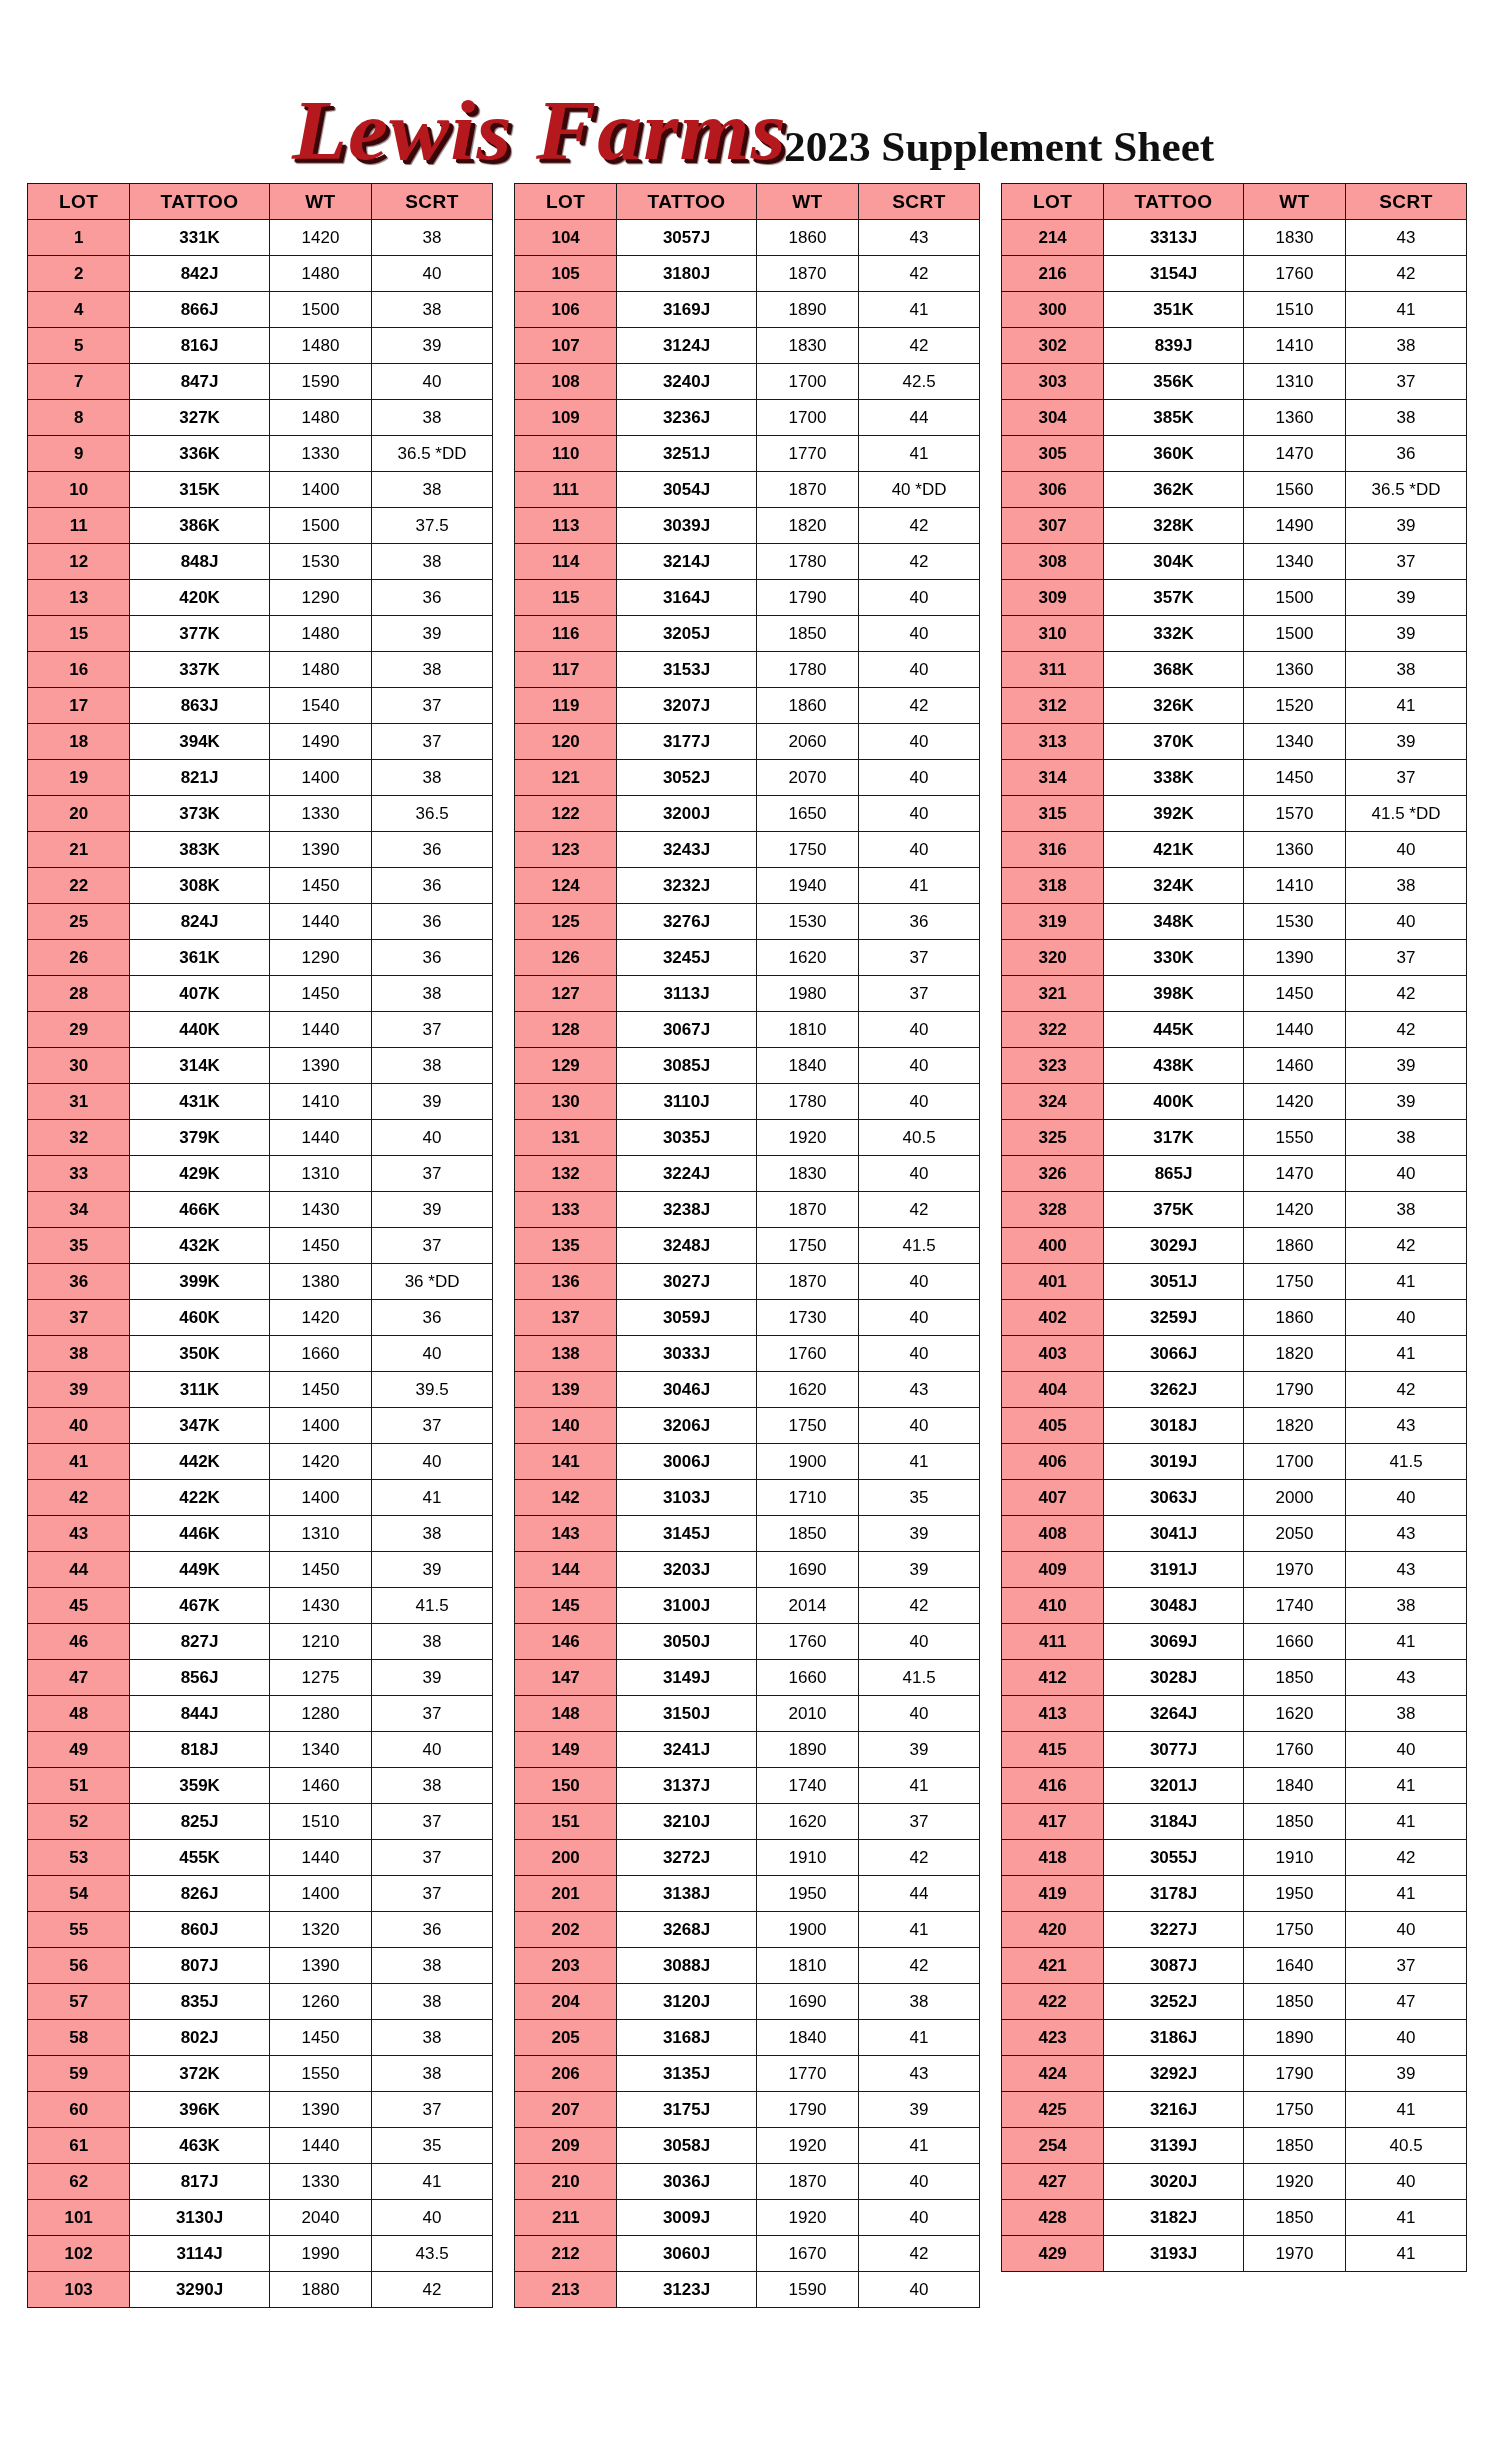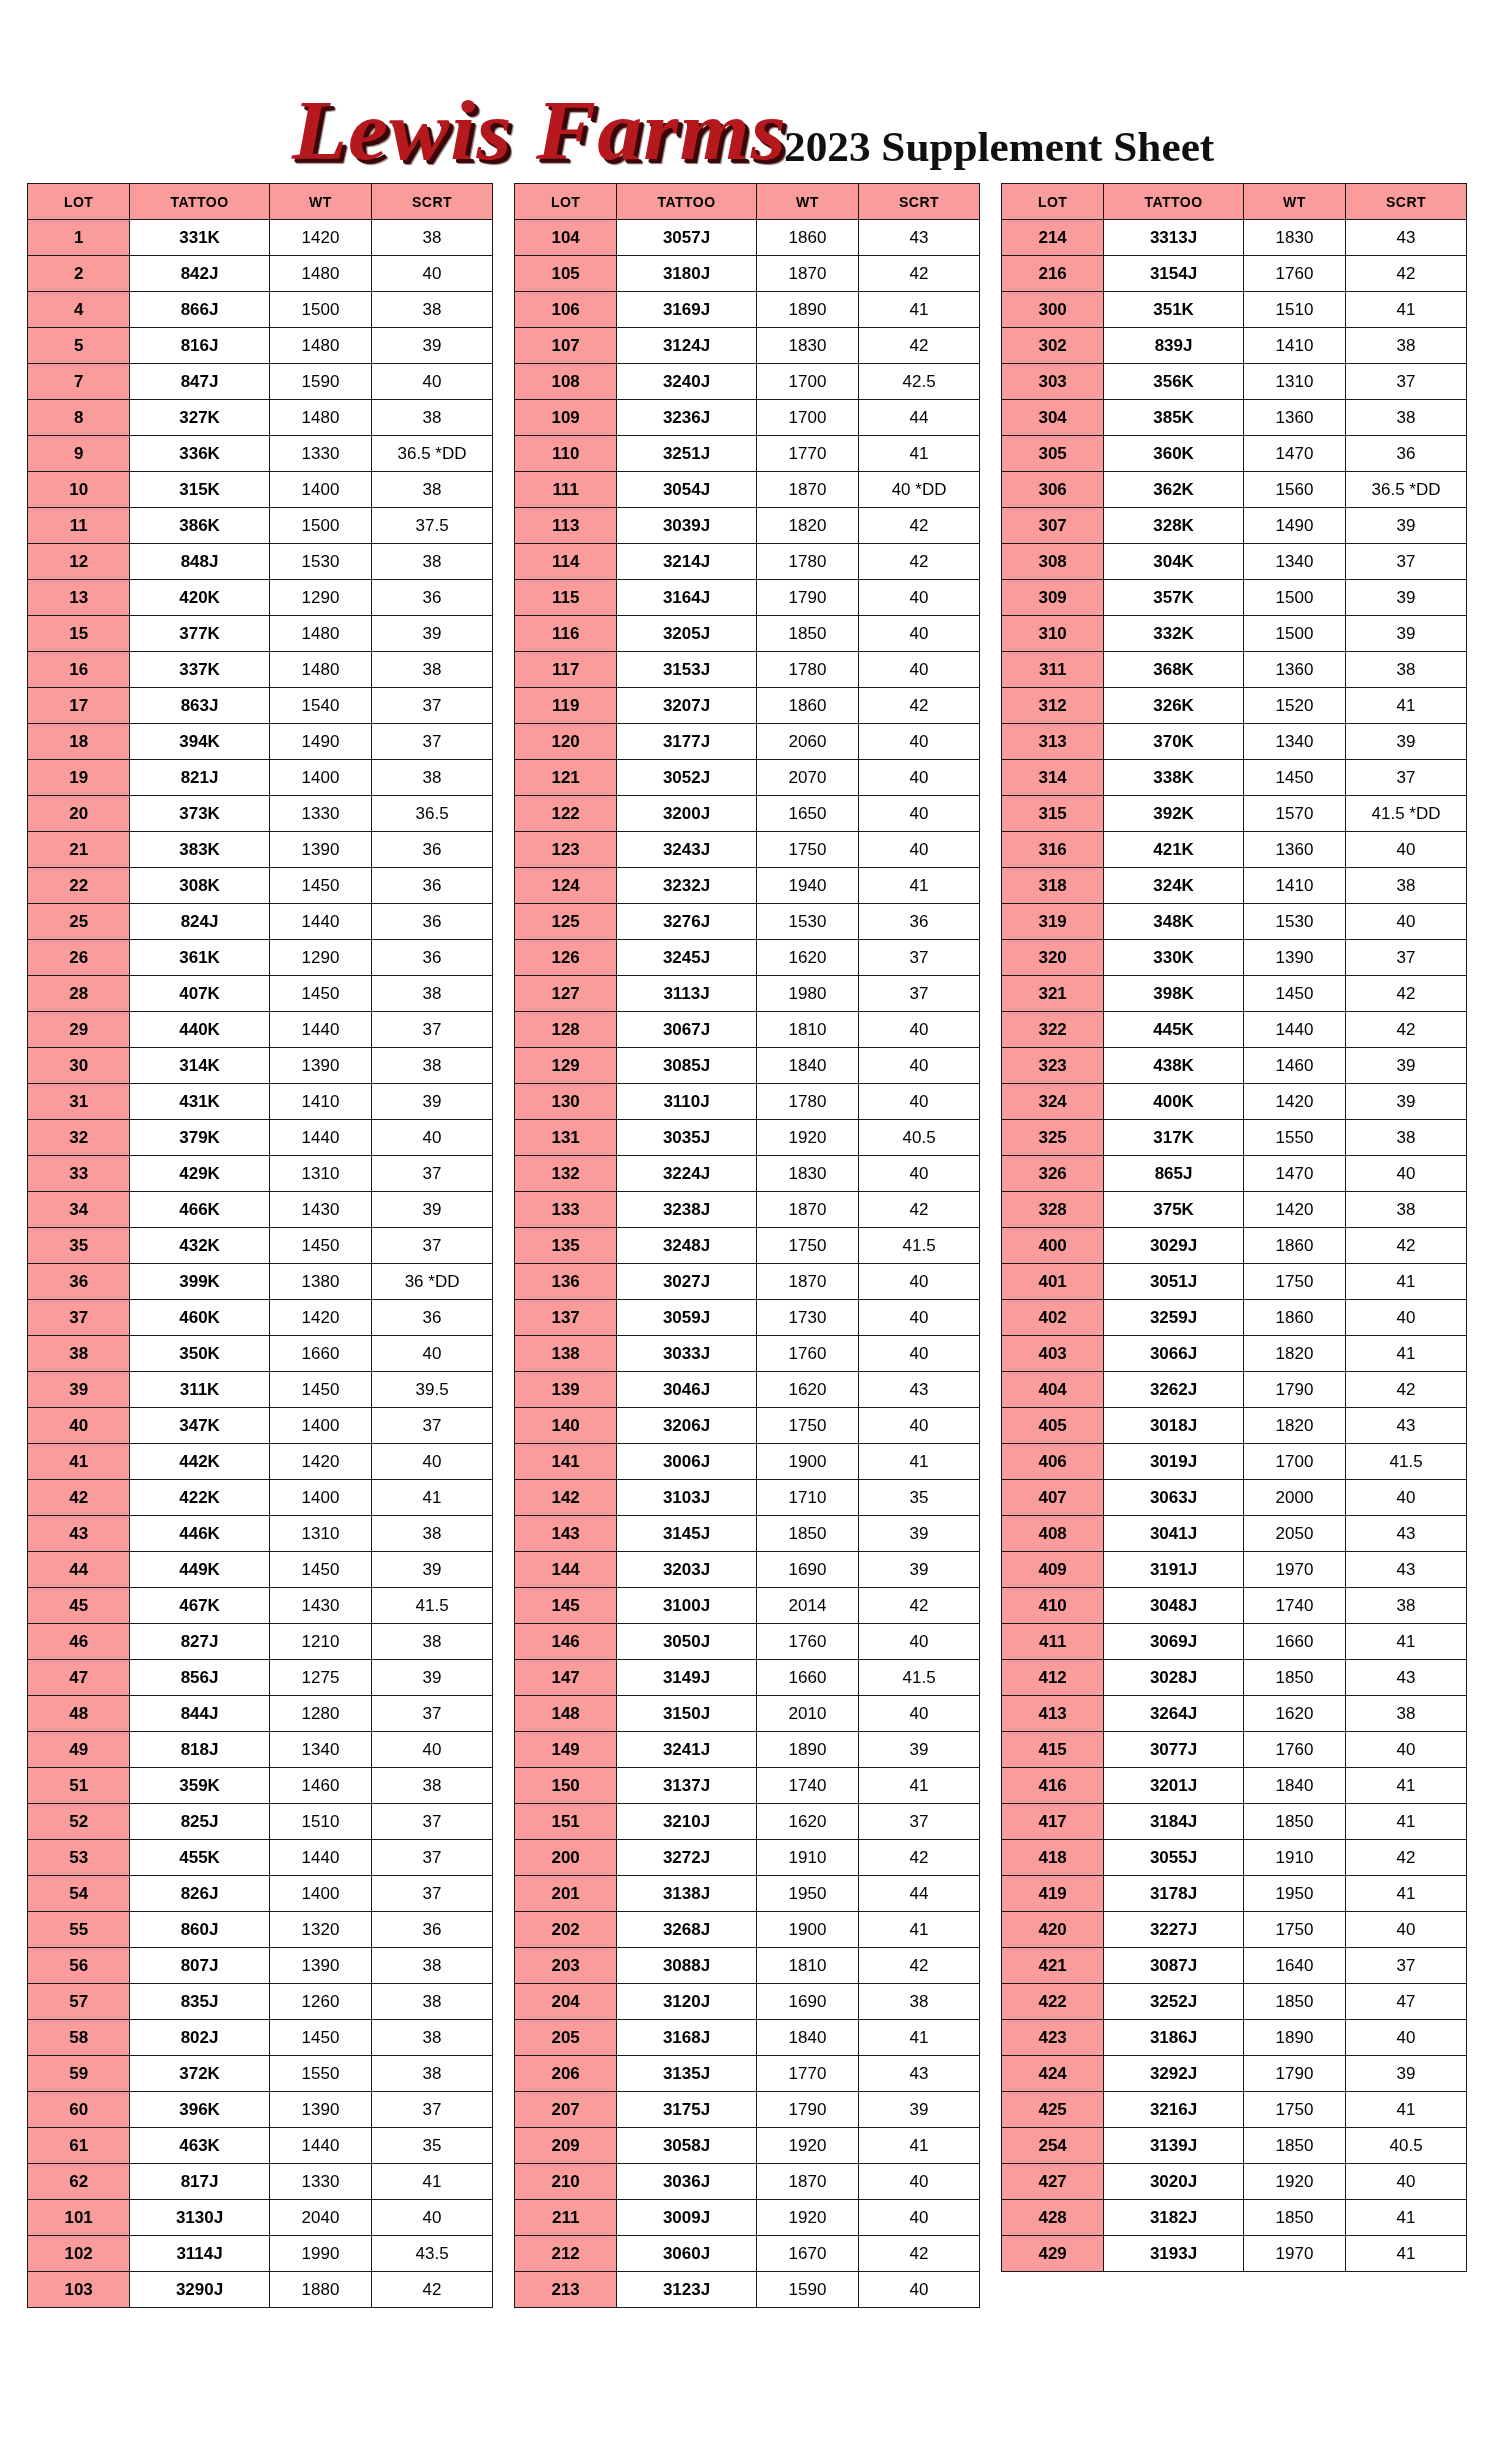--- a/index.html
+++ b/index.html
@@ -87,21 +87,21 @@
     height: 36px;
     padding: 0 1.9px;
     line-height: 1;
     box-sizing: border-box;
     overflow: hidden;
     white-space: nowrap;
   }
   table.lot-table th {
     background: #FA9C9C;
     font-weight: bold;
-    font-size: 14px;
+    font-size: 19px;
     letter-spacing: 0.5px;
     color: #000;
   }
   td.c-lot {
     background: #FA9C9C;
     font-weight: bold;
     color: #000;
   }
   td.c-tattoo {
     background: #ffffff;

